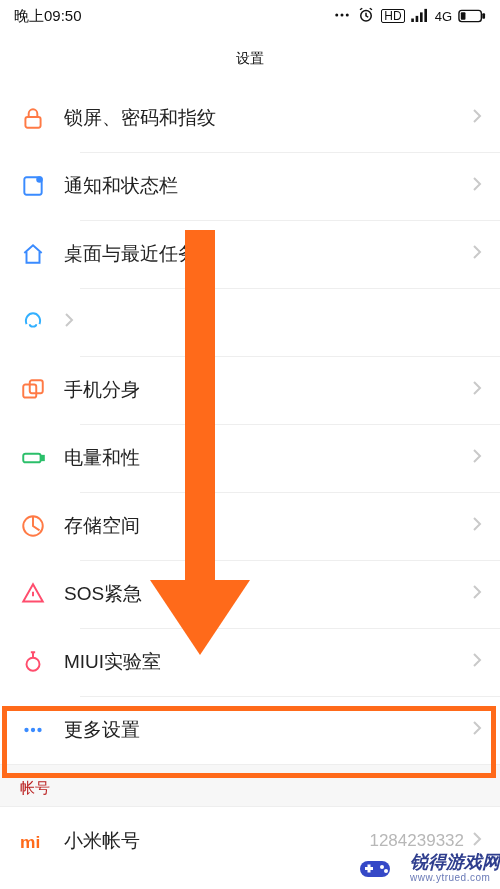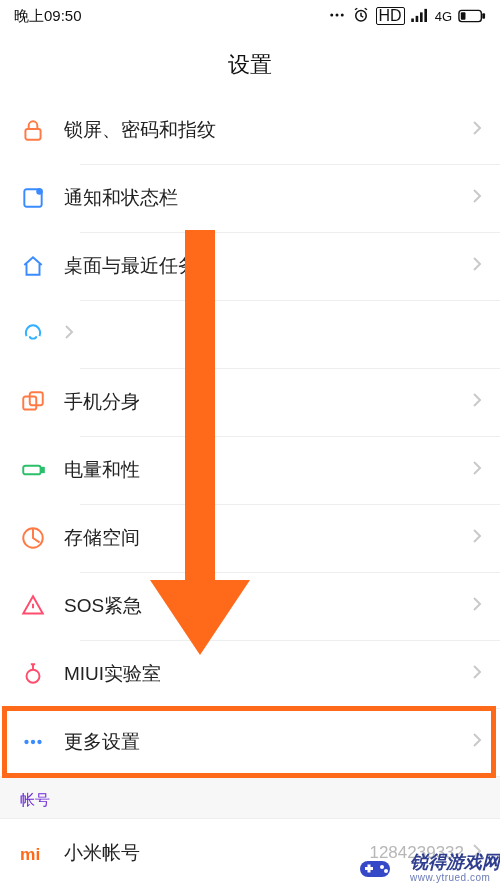--- a/index.html
+++ b/index.html
@@ -1,28 +1,28 @@
 <!DOCTYPE html>
 <html><head>
 <meta charset="utf-8">
 <style>
   * { box-sizing: border-box; margin: 0; padding: 0; }
   html, body { width: 500px; height: 889px; font-family: -apple-system, "Helvetica Neue", Arial, "PingFang SC", "Microsoft YaHei", sans-serif; background: #fff; color: #000; overflow: hidden; position: relative; }
   .status-bar { height: 32px; display: flex; align-items: center; justify-content: space-between; padding: 0 14px; font-size: 15px; color: #111; }
   .status-right { display: flex; align-items: center; gap: 6px; }
-  .page-title { text-align: center; font-size: 22px; font-weight: 500; padding: 18px 0 16px; color: #111; }
+  .page-title { text-align: center; font-size: 14px; font-weight: 500; padding: 18px 0 16px; color: #111; }
   .list { }
   .row { display: flex; align-items: center; height: 68px; padding: 0 18px 0 20px; position: relative; }
   .row + .row::before { content: ""; position: absolute; left: 80px; right: 0; top: 0; height: 1px; background: #eee; }
   .icon-slot { width: 44px; display: flex; align-items: flex-start; justify-content: flex-start; }
   .icon-slot svg { width: 26px; height: 26px; }
   .row-label { flex: 1; font-size: 19px; color: #222; }
   .row-value { font-size: 17px; color: #b7b7b7; margin-right: 8px; }
   .chevron { color: #c9c9c9; }
-  .section-header { font-size: 15px; color: #6d28d9; padding: 14px 20px 8px; background: #f7f7f7; border-top: 1px solid #eee; border-bottom: 1px solid #eee; }
+  .section-header { font-size: 15px; color: #b91c1c; padding: 14px 20px 8px; background: #f7f7f7; border-top: 1px solid #eee; border-bottom: 1px solid #eee; }
   .highlight { position: absolute; border: 5px solid #ff6a1a; pointer-events:none; }
   .arrow-overlay { position: absolute; left: 140px; top: 230px; pointer-events: none; }
   .watermark { position: absolute; right: 0; bottom: 6px; display: flex; align-items: center; gap: 18px; font-size: 18px; font-weight: 700; font-style: italic; color: #2f3e8e; pointer-events:none; }
   .watermark .small { font-size: 10px; font-weight: 400; font-style: normal; color: #6a7ab7; letter-spacing: 0.5px; display:block; margin-top:-2px;}
   .battery { display:inline-flex; align-items:center; }
 </style>
 </head>
 <body>
 
 <div class="status-bar">
@@ -35,21 +35,21 @@
           <circle cx="19" cy="12" r="2" fill="#111"></circle>
         </svg>
     </span>
     <span>
       <svg viewBox="0 0 24 24" width="18" height="18" fill="none" stroke="#111" stroke-width="2">
           <circle cx="12" cy="13" r="7"></circle>
           <path d="M12 9v4l3 2"></path>
           <path d="M4 5l3-2M20 5l-3-2"></path>
         </svg>
     </span>
-    <span style="font-size:16px;border:1px solid #111;border-radius:2px;padding:0 2px;line-height:1;">HD</span>
+    <span style="font-size:12px;border:1px solid #111;border-radius:2px;padding:0 2px;line-height:1;">HD</span>
     <span>
       <svg viewBox="0 0 20 16" width="18" height="14">
           <rect x="0" y="12" width="3" height="4" fill="#111"></rect>
           <rect x="5" y="9" width="3" height="7" fill="#111"></rect>
           <rect x="10" y="5" width="3" height="11" fill="#111"></rect>
           <rect x="15" y="1" width="3" height="15" fill="#111"></rect>
         </svg>
     </span>
     <span style="font-size:13px;">4G</span>
     <span class="battery">

